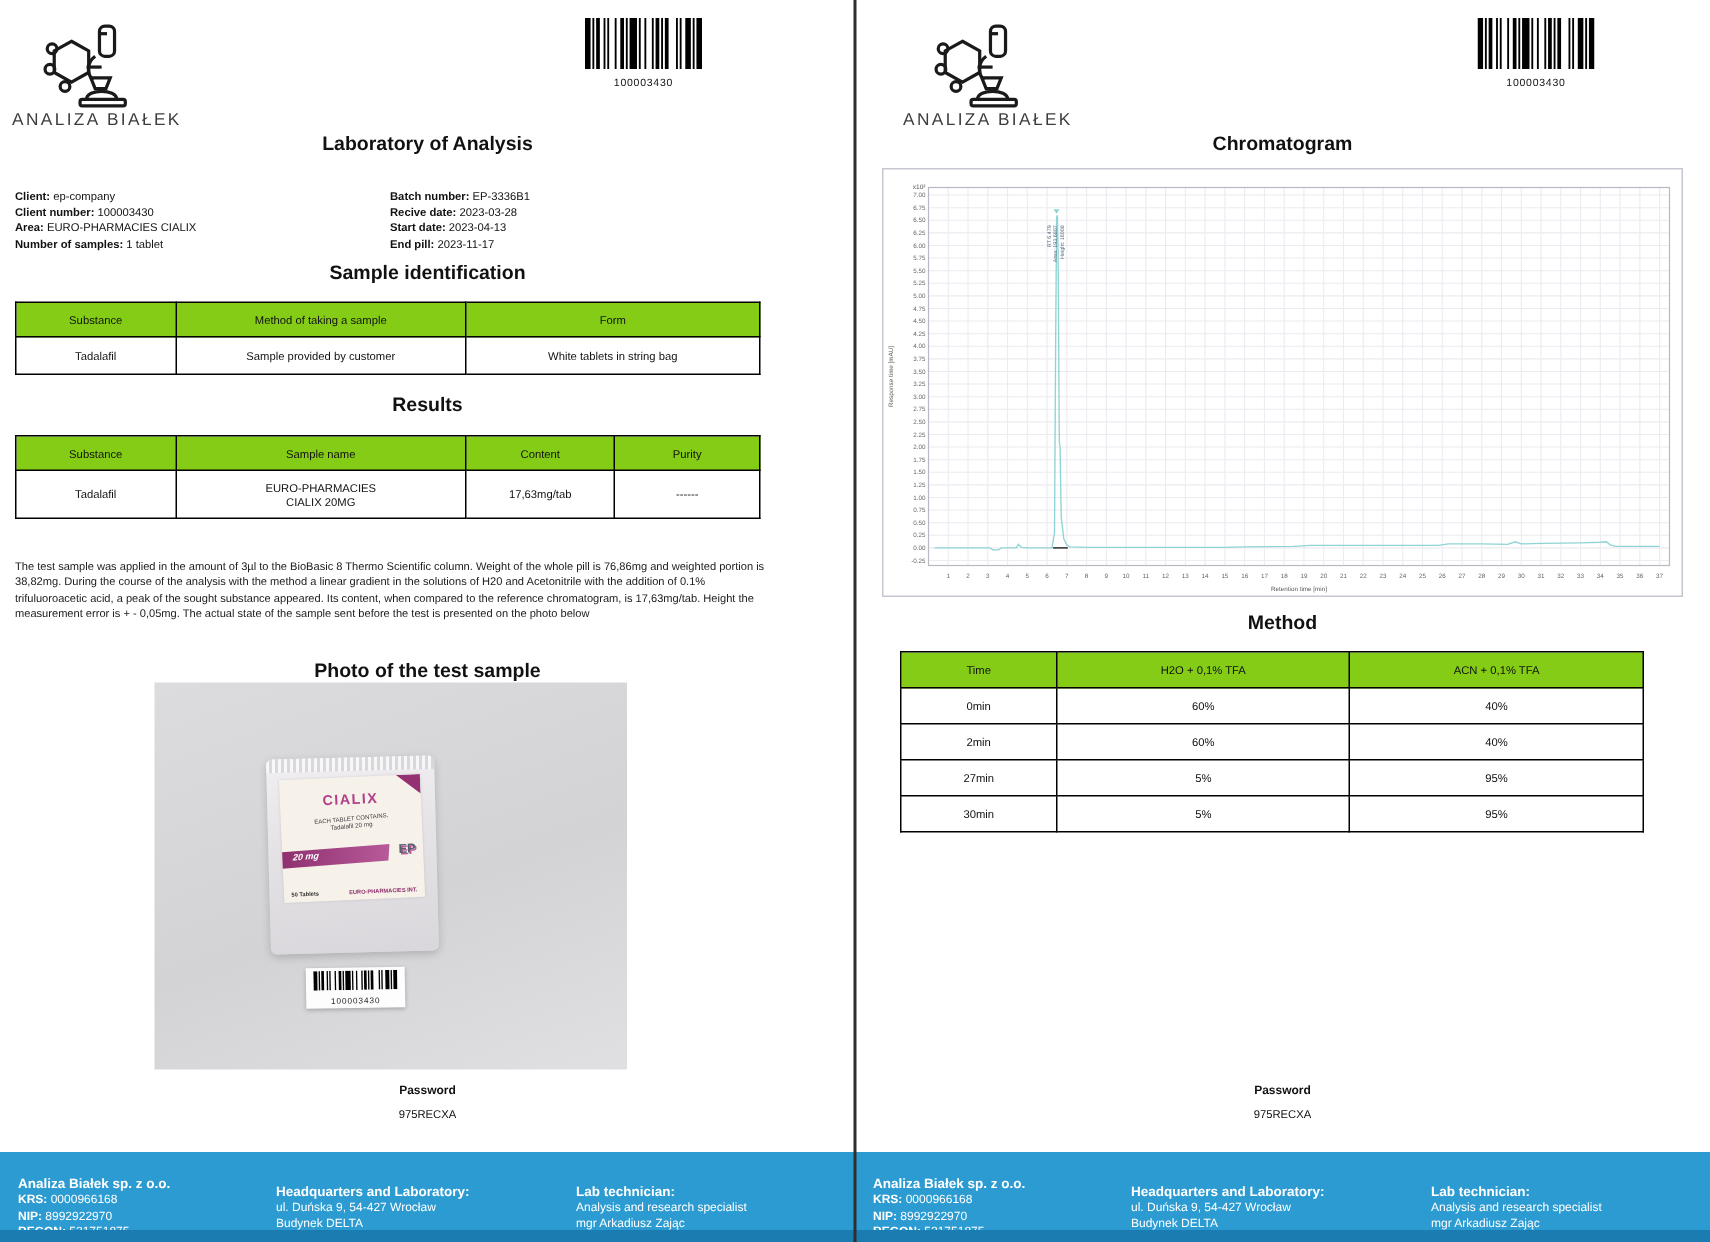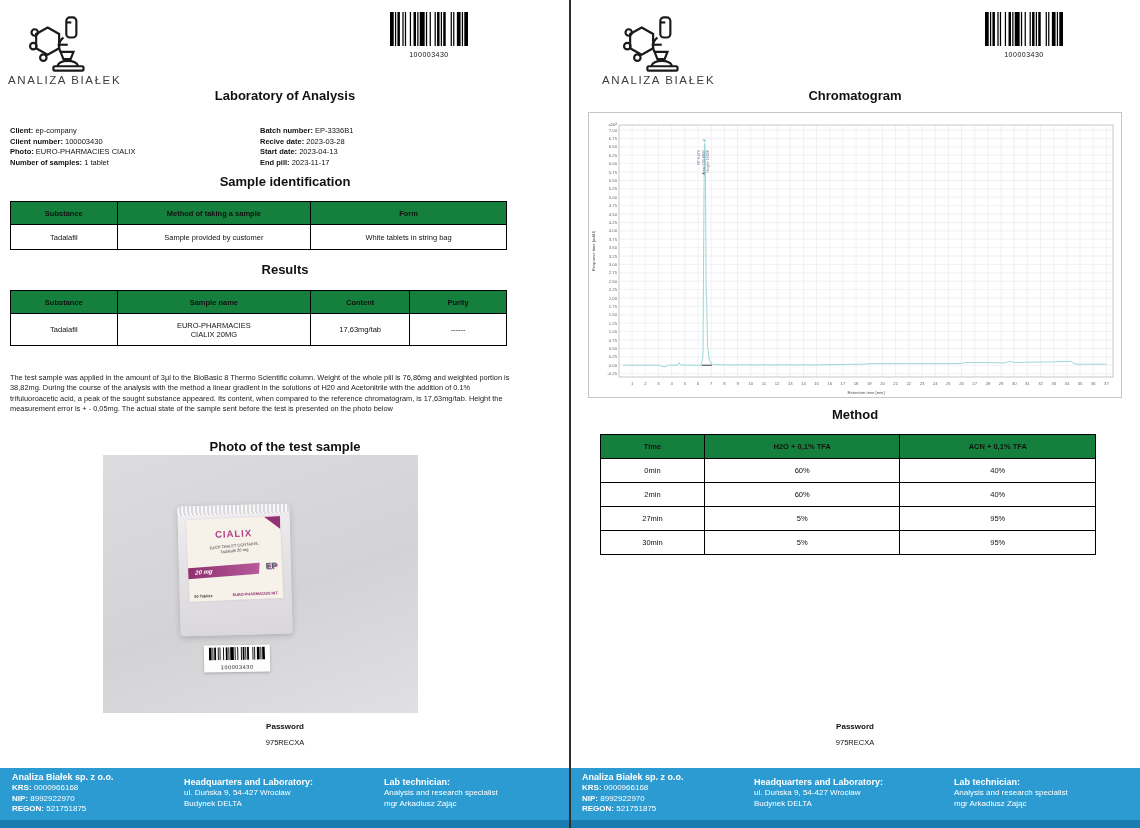--- a/index.html
+++ b/index.html
@@ -21,21 +21,21 @@
 
   
   .info{position:absolute;top:126px;font-size:7.5px;line-height:10.6px;}
   .info.c1{left:10px;}
   .info.c2{left:260px;}
   .info b{font-weight:bold;}
 
   
   table.tbl{position:absolute;border-collapse:collapse;font-size:7.5px;text-align:center;table-layout:fixed;background:#fff;}
   table.tbl th,table.tbl td{border:1.5px solid #000;font-weight:normal;padding:1px 2px;}
-  table.tbl th{background:#15803d;font-weight:bold;}
+  table.tbl th{background:#84cc16;}
   #tbl-sample{top:201px;left:10px;width:497px;}
   #tbl-sample th{height:20px;}  #tbl-sample td{height:22px;}
   #tbl-results{top:290px;left:10px;width:497px;}
   #tbl-results th{height:20px;} #tbl-results td{height:29px;}
   #tbl-method{top:434px;left:30px;width:496px;}
   #tbl-method th{height:21px;} #tbl-method td{height:21px;}
 
   .comment{position:absolute;top:373px;left:10px;width:501px;font-size:7.4px;line-height:10.4px;color:#1a1a1a;}
 
   
@@ -58,21 +58,21 @@
 
   
   .pw-label{position:absolute;top:722px;left:0;width:100%;text-align:center;font-weight:bold;font-size:8px;}
   .pw-value{position:absolute;top:738px;left:0;width:100%;text-align:center;font-size:7.5px;}
 
   
   .chart-box{position:absolute;left:18px;top:112px;width:534px;height:286px;border:1px solid #c6c6cf;background:#fff;box-sizing:border-box;}
 
   
   .footer{position:absolute;bottom:0;left:0;width:570px;height:60px;background:#2c9bd2;color:#fff;box-sizing:border-box;}
-  .footer-inner{display:flex;padding:4px 0 0 12px;}
+  .footer-inner{display:flex;padding:16px 0 0 12px;}
   .fcol1{width:172px;}
   .fcol2{width:200px;padding-top:5px;}
   .fcol3{width:180px;padding-top:5px;}
   .f-head{font-weight:bold;font-size:9px;line-height:11px;white-space:nowrap;}
   .f-line{font-size:8px;line-height:10.5px;white-space:nowrap;}
   .f-line b{font-weight:bold;}
   .footer-strip{position:absolute;bottom:0;left:0;width:570px;height:8px;background:#1a7cb0;}
 </style>
 </head>
 <body>
@@ -122,21 +122,21 @@
           <rect x="74.29" y="0" width="3.71" height="34" fill="#000"></rect>
         </svg>
       <div class="barcode-num">100003430</div>
     </div>
 
     <div class="sec-title" style="top:88px">Laboratory of Analysis</div>
 
     <div class="info c1">
       <div><b>Client:</b> <span>ep-company</span></div>
       <div><b>Client number:</b> <span>100003430</span></div>
-      <div><b>Photo:</b> <span>EURO-PHARMACIES CIALIX</span></div>
+      <div><b>Area:</b> <span>EURO-PHARMACIES CIALIX</span></div>
       <div><b>Number of samples:</b> <span>1 tablet</span></div>
     </div>
     <div class="info c2">
       <div><b>Batch number:</b> <span>EP-3336B1</span></div>
       <div><b>Recive date:</b> <span>2023-03-28</span></div>
       <div><b>Start date:</b> <span>2023-04-13</span></div>
       <div><b>End pill:</b> <span>2023-11-17</span></div>
     </div>
 
     <div class="sec-title" style="top:174px">Sample identification</div>

